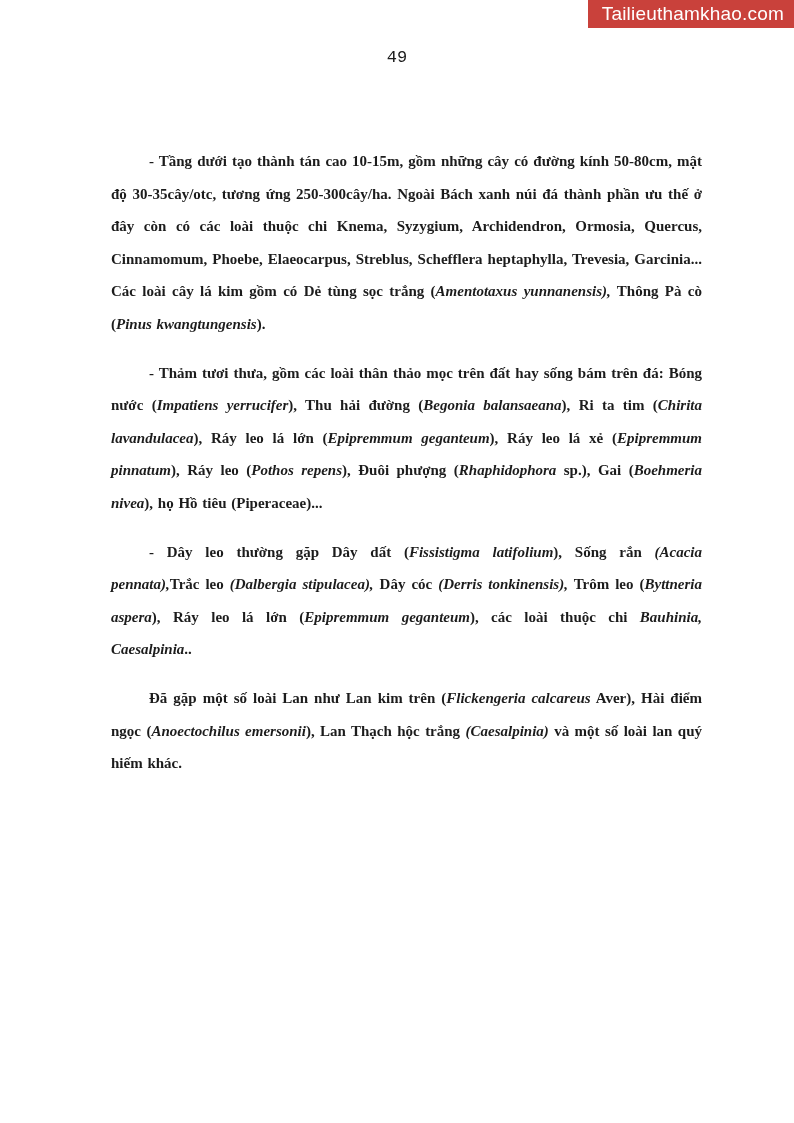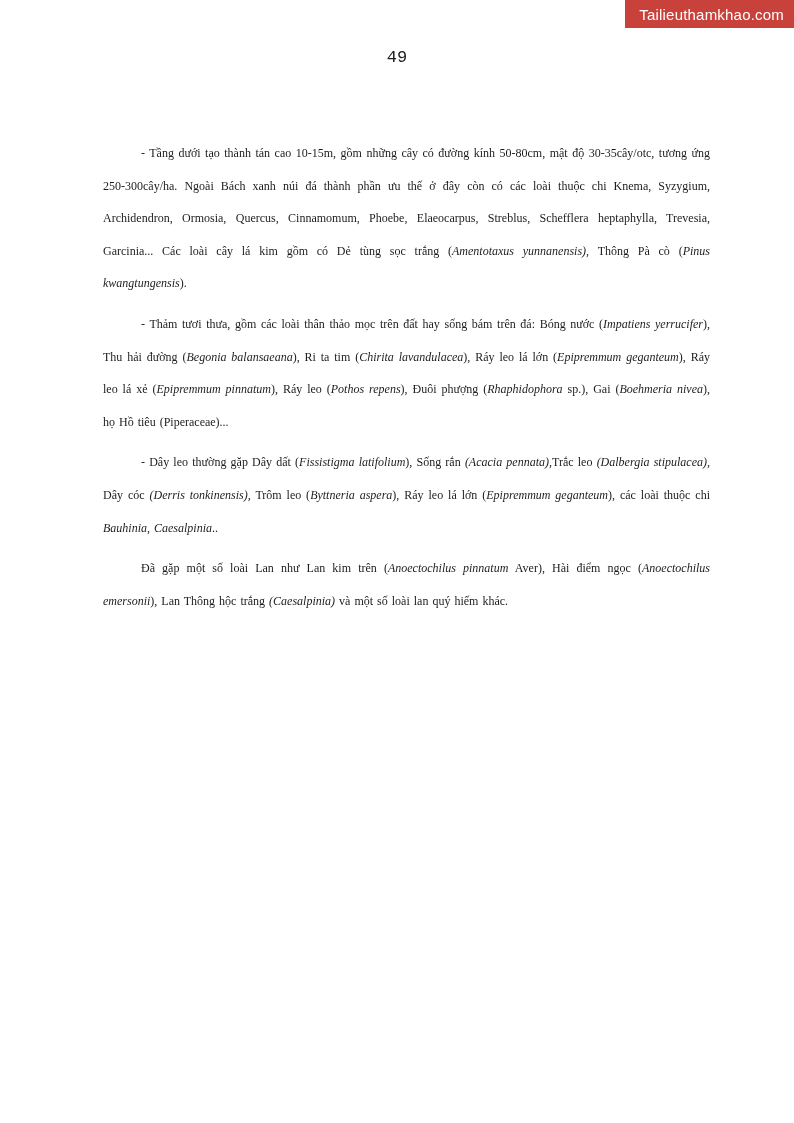--- a/index.html
+++ b/index.html
@@ -22,62 +22,63 @@
     top: 0;
     right: 0;
     height: 28px;
     padding: 0 10px 0 14px;
     display: flex;
     align-items: center;
     justify-content: center;
     background: #c9413b;
     color: #ffffff;
     font-family: "Liberation Sans", sans-serif;
-    font-size: 15px;
+    font-size: 19px;
     letter-spacing: 0.2px;
   }
   .page-number {
     position: absolute;
     top: 48px;
     left: 0;
     width: 100%;
     text-align: center;
     font-size: 17px;
     font-family: Liberation Mono, monospace;
   }
   .document-body {
     position: absolute;
     top: 129px;
     left: 95px;
     right: 76px;
   }
   .para {
-    margin: 8px;
+    margin: 16px;
     padding: 0;
     text-align: justify;
     text-indent: 38px;
-    font-size: 12px;
+    font-size: 15px;
     line-height: 32.6px;
     word-spacing: 1px;
+    font-weight: bold;
   }
   .para i {
     font-style: italic;
   }
 </style>
 </head>
 <body>
 
 <div class="page">
 
   <div class="watermark-badge" style="background: rgb(201, 65, 59); color: rgb(255, 255, 255);">
     <span>Tailieuthamkhao.com</span>
   </div>
 
   <div class="page-number">49</div>
 
   <div class="document-body">
       <p class="para"><span>- Tầng dưới tạo thành tán cao 10-15m, gồm những cây có đường kính 50-80cm, mật độ 30-35cây/otc, tương ứng 250-300cây/ha. Ngoài Bách xanh núi đá thành phần ưu thế ở đây còn có các loài thuộc chi Knema, Syzygium, Archidendron, Ormosia, Quercus, Cinnamomum, Phoebe, Elaeocarpus, Streblus, Schefflera heptaphylla, Trevesia, Garcinia... Các loài cây lá kim gồm có Dẻ tùng sọc trắng (</span><i>Amentotaxus yunnanensis),</i><span> Thông Pà cò (</span><i>Pinus kwangtungensis</i><span>).</span></p>
       <p class="para"><span>- Thảm tươi thưa, gồm các loài thân thảo mọc trên đất hay sống bám trên đá: Bóng nước (</span><i>Impatiens yerrucifer</i><span>), Thu hải đường (</span><i>Begonia balansaeana</i><span>), Ri ta tim (</span><i>Chirita lavandulacea</i><span>), Ráy leo lá lớn (</span><i>Epipremmum geganteum</i><span>), Ráy leo lá xẻ (</span><i>Epipremmum pinnatum</i><span>), Ráy leo (</span><i>Pothos repens</i><span>), Đuôi phượng (</span><i>Rhaphidophora</i><span> sp.), Gai (</span><i>Boehmeria nivea</i><span>), họ Hồ tiêu (Piperaceae)...</span></p>
       <p class="para"><span>- Dây leo thường gặp Dây dất (</span><i>Fissistigma latifolium</i><span>), Sống rắn </span><i>(Acacia pennata),</i><span>Trắc leo </span><i>(Dalbergia stipulacea),</i><span> Dây cóc </span><i>(Derris tonkinensis),</i><span> Trôm leo (</span><i>Byttneria aspera</i><span>), Ráy leo lá lớn (</span><i>Epipremmum geganteum</i><span>), các loài thuộc chi </span><i>Bauhinia, Caesalpinia</i><span>..</span></p>
-      <p class="para"><span>Đã gặp một số loài Lan như Lan kim trên (</span><i>Anoectochilus pinnatum</i><span> Aver), Hài điểm ngọc (</span><i>Anoectochilus emersonii</i><span>), Lan Thông hộc trắng </span><i>(Caesalpinia)</i><span>  và một số loài lan quý hiếm khác.</span></p>
+      <p class="para"><span>Đã gặp một số loài Lan như Lan kim trên (</span><i>Flickengeria calcareus</i><span> Aver), Hài điểm ngọc (</span><i>Anoectochilus emersonii</i><span>), Lan Thạch hộc trắng </span><i>(Caesalpinia)</i><span>  và một số loài lan quý hiếm khác.</span></p>
     </div>
 
 </div>
 
 </body></html>

